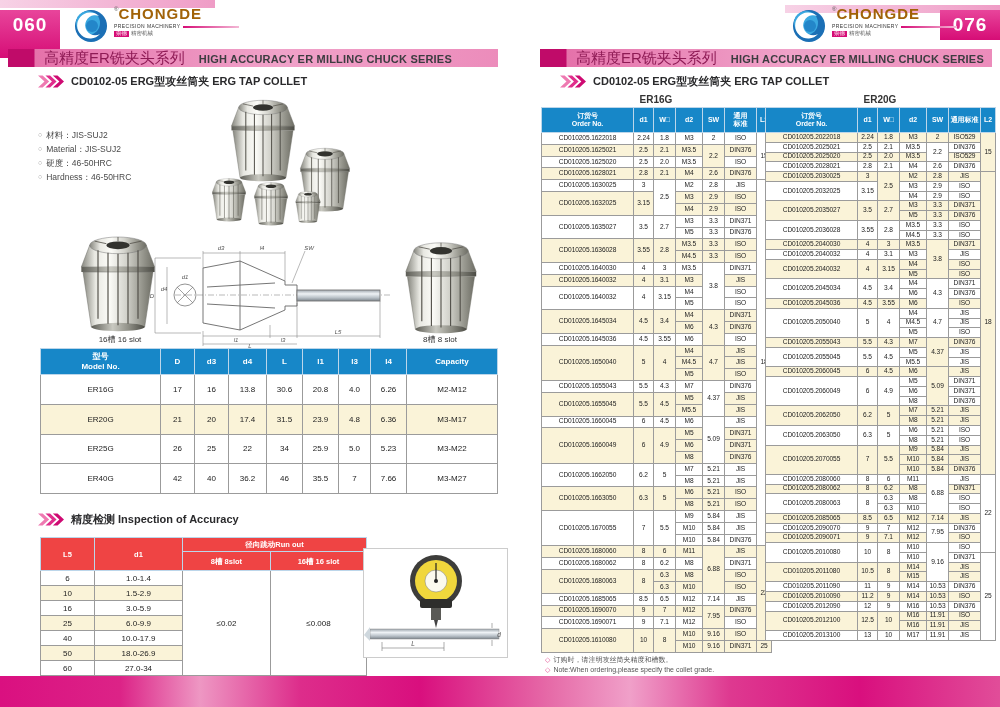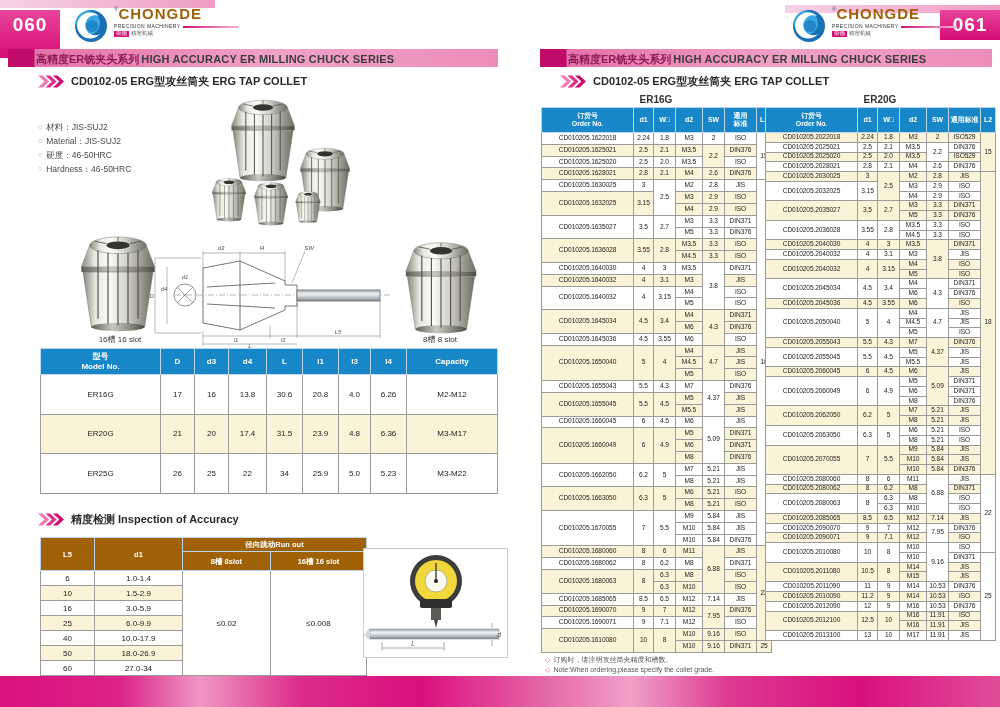--- a/index.html
+++ b/index.html
@@ -15,39 +15,39 @@
   .logo .ltxt{line-height:1}
   .logo .lname{font-size:15px;font-weight:bold;color:#a16207;letter-spacing:1px}
   .logo .lsub{font-size:5px;color:#333;letter-spacing:.4px;display:flex;align-items:center;gap:3px;margin-top:2px}
   .logo .lline{height:2px;width:56px;background:linear-gradient(90deg,#d60d76,#f3b9d6)}
   .logo .lcn{font-size:5.5px;color:#666;margin-top:2px;display:flex;align-items:center;gap:2px}
   .logo .lchip{background:#d60d76;color:#fff;padding:0 2px;font-size:5.5px}
   .reg{font-size:6px;color:#555;vertical-align:top}
   
   .bar{height:18px;line-height:18px;white-space:nowrap;overflow:hidden;
        background:linear-gradient(90deg,#c00b69 0,#c00b69 26px,#e572aa 27px,#f0a2c9 55%,#ec8cbb 100%)}
-  .bar .cn{font-weight:bold;font-size:11px;color:#8e1b55;margin-left:28px}
-  .bar .en{font-weight:bold;font-size:11px;color:#3c3c40;margin-left:2px;letter-spacing:.2px}
+  .bar .cn{font-weight:normal;font-size:15px;color:#8e1b55;margin-left:36px}
+  .bar .en{font-weight:bold;font-size:11px;color:#3c3c40;margin-left:14px;letter-spacing:.2px}
   
   .subt{display:flex;align-items:center;gap:7px;font-size:11px;font-weight:bold;color:#2a2a2c}
   .chev{width:26px;height:13px;flex:0 0 auto}
   
   .specs{list-style:none;margin:0;padding:0;font-size:8.5px;color:#4a4a4a;line-height:13px}
   .specs li::before{content:"○";color:#9a9a9a;font-size:7px;margin-right:4px;vertical-align:1px}
   .caption{font-size:8px;color:#333;text-align:center}
   
   table{border-collapse:collapse;table-layout:fixed}
   td,th{padding:0;text-align:center;overflow:hidden;white-space:nowrap}
   
   .mt{width:457px;height:146px;font-size:8px;color:#222;border:1px solid #14532d}
   .mt th{background:#1787c8;color:#fff;font-size:8px;font-weight:bold;border:1px solid #bcd6ea;height:25px;line-height:1.2}
   .mt td{border:1px solid #9b9b9b;height:19px}
   
   .it{width:326px;height:131px;font-size:8px;color:#222;border:1px solid #777}
-  .it th{background:#a16207;color:#fff;font-size:7.5px;font-weight:bold;border:1px solid #bcd6ea;line-height:1.2}
+  .it th{background:#ef4444;color:#fff;font-size:7.5px;font-weight:bold;border:1px solid #bcd6ea;line-height:1.2}
   .it td{border:1px solid #9b9b9b;height:14px}
   .rh1{height:13px}.rh2{height:18px}
   
   .ert{width:230px;font-size:6.6px;color:#222;border:1px solid #777;letter-spacing:-.1px}
   .ert th{background:#1787c8;color:#fff;font-size:7px;font-weight:bold;border:1px solid #bcd6ea;height:24px;line-height:1.15}
   .ert td{border:1px solid #9b9b9b;line-height:1.05}
   .t16{height:546px}
   .t20{height:534px}
   tr.s0 td{background:#fff}
   tr.s1 td{background:#faf3d8}
@@ -112,21 +112,21 @@
       <path d="M0,0 L7,6.5 L0,13 L5,13 L12,6.5 L5,0 Z" fill="#ee79b1"></path>
       <path d="M8,0 L15,6.5 L8,13 L13,13 L20,6.5 L13,0 Z" fill="#e02d8c"></path>
       <path d="M16,0 L23,6.5 L16,13 L21,13 L28,6.5 L21,0 Z" fill="#ce0a72"></path>
     </g>
   </defs>
 </svg>
 
 <div class="abs top-strip" style="left:0;top:5;width:215px"></div>
 <div class="abs top-strip" style="left:785px;top:5px;width:215px"></div>
 <div class="abs pagebox" style="left:0;top:10px;width:60px;height:48px">060</div>
-<div class="abs pagebox" style="left:940px;top:10px;width:60px;height:30px">061</div>
+<div class="abs pagebox" style="left:940px;top:10px;width:60px;height:30px">076</div>
 
 <div class="abs logo" style="left:72px;top:6px">
   <svg width="38" height="38" viewBox="0 0 38 38">
     <circle cx="19" cy="20" r="16" fill="#1b6fb5"></circle>
     <circle cx="16" cy="17" r="12" fill="#3aa8e0"></circle>
     <path d="M27,10 A13,13 0 1 0 28,28 A10,10 0 1 1 27,10 Z" fill="#ffffff"></path>
     <circle cx="20" cy="20" r="6" fill="#2386c9"></circle>
   </svg>
   <div class="ltxt">
     <div><span class="reg">®</span><span class="lname">CHONGDE</span></div>
@@ -174,21 +174,21 @@
     </svg>
   <span>CD0102-05 ERG型攻丝筒夹  ERG TAP COLLET</span>
 </div>
 <div class="abs subt" style="left:560px;top:74px">
   <svg class="chev" viewBox="0 0 28 13">
       <use href="#chevrons"></use>
     </svg>
   <span>CD0102-05 ERG型攻丝筒夹  ERG TAP COLLET</span>
 </div>
 
-<ul class="abs specs" style="left:38px;top:120px;width:200px">
+<ul class="abs specs" style="left:38px;top:128px;width:200px">
   <li>材料：JIS-SUJ2</li>
   <li>Material：JIS-SUJ2</li>
   <li>硬度：46-50HRC</li>
   <li>Hardness：46-50HRC</li>
 </ul>
 
 <svg class="abs" style="left:225px;top:96px" width="76" height="86" viewBox="0 0 100 120">
     <use href="#collet"></use>
   </svg>
 <svg class="abs" style="left:297px;top:139px" width="56" height="79" viewBox="0 0 100 120">
@@ -330,20 +330,31 @@
         <td>ER25G</td>
         <td>26</td>
         <td>25</td>
         <td>22</td>
         <td>34</td>
         <td>25.9</td>
         <td>5.0</td>
         <td>5.23</td>
         <td>M3-M22</td>
       </tr>
+      <tr class="s0">
+        <td>ER40G</td>
+        <td>42</td>
+        <td>40</td>
+        <td>36.2</td>
+        <td>46</td>
+        <td>35.5</td>
+        <td>7</td>
+        <td>7.66</td>
+        <td>M3-M27</td>
+      </tr>
     </tbody>
   </table>
 
 <div class="abs subt" style="left:38px;top:512px">
   <svg class="chev" viewBox="0 0 28 13">
       <use href="#chevrons"></use>
     </svg>
   <span>精度检测 Inspection of Accuracy</span>
 </div>
 

